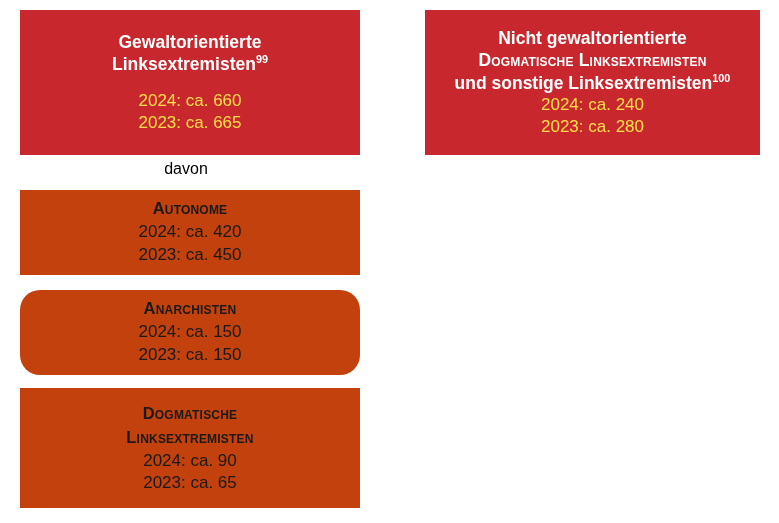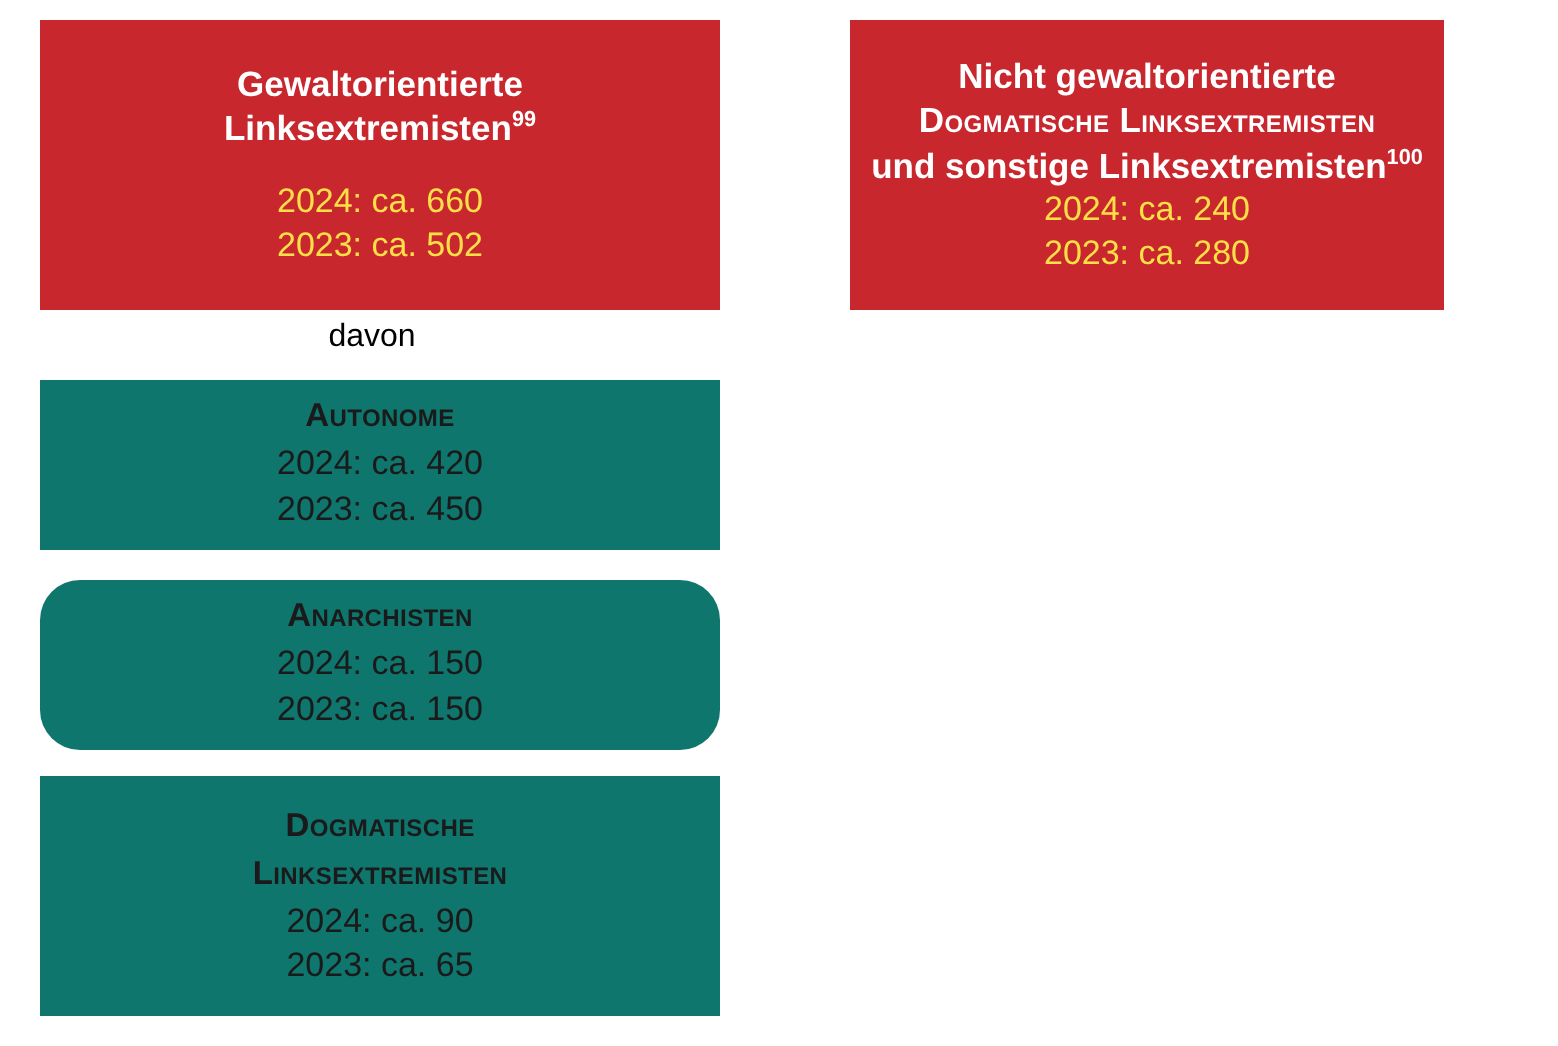--- a/index.html
+++ b/index.html
@@ -27,21 +27,21 @@
     flex-direction: column;
     align-items: center;
     justify-content: center;
     text-align: center;
   }
   .box-red {
     background: #c8272e;
     color: #ffffff;
   }
   .box-pink {
-    background: #0f766e;
+    background: #c2410c;
     color: #1a1a1a;
   }
   .title {
     font-weight: bold;
     line-height: 1.28;
   }
   .title-lines {
     font-size: 17.5px;
   }
   .sc {
@@ -99,21 +99,21 @@
     left: 20px;
     top: 388px;
     width: 340px;
     height: 120px;
     padding: 8px 12px;
   }
   
   #box-nonviolent {
     left: 425px;
     top: 10px;
-    width: 297px;
+    width: 335px;
     height: 145px;
     padding: 10px 10px;
   }
   .pink-heading {
     font-size: 16.5px;
     font-weight: bold;
     margin-bottom: 3px;
   }
   .pink-heading-2 {
     font-size: 16.5px;
@@ -127,21 +127,21 @@
 
 <div class="canvas">
 
   <div class="box box-red red" id="box-violent">
     <div class="title-block">
       <div class="title title-lines">Gewaltorientierte</div>
       <div class="title title-lines"><span>Linksextremisten</span><sup>99</sup></div>
     </div>
     <div class="numbers">
       <div class="num-line">2024: ca. 660</div>
-      <div class="num-line">2023: ca. 502</div>
+      <div class="num-line">2023: ca. 665</div>
     </div>
   </div>
 
   <div class="davon">davon</div>
 
   <div class="box box-pink" id="box-autonome">
     <div class="pink-heading sc">Autonome</div>
     <div class="numbers">
       <div class="num-line">2024: ca. 420</div>
       <div class="num-line">2023: ca. 450</div>

